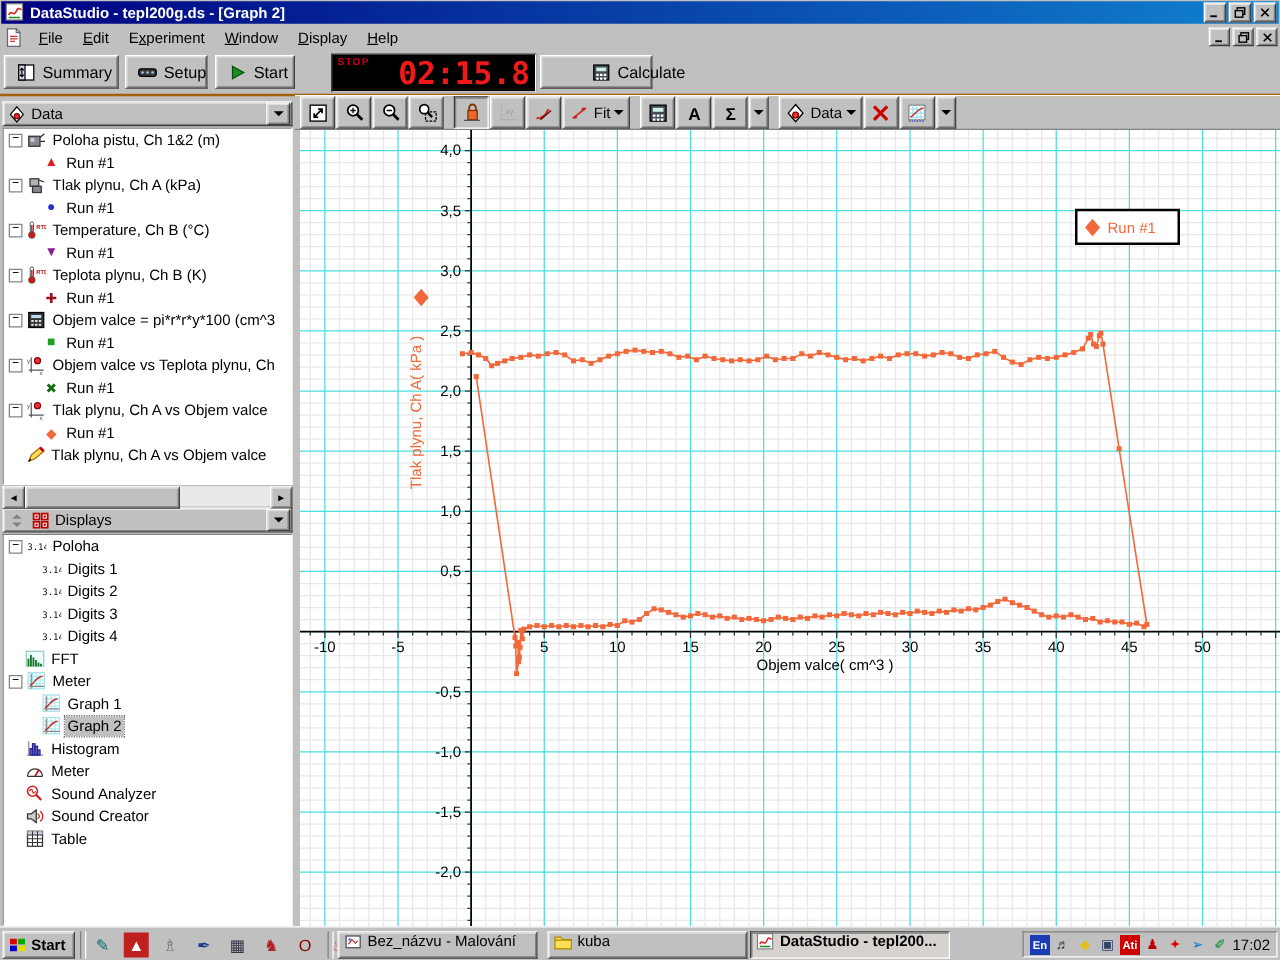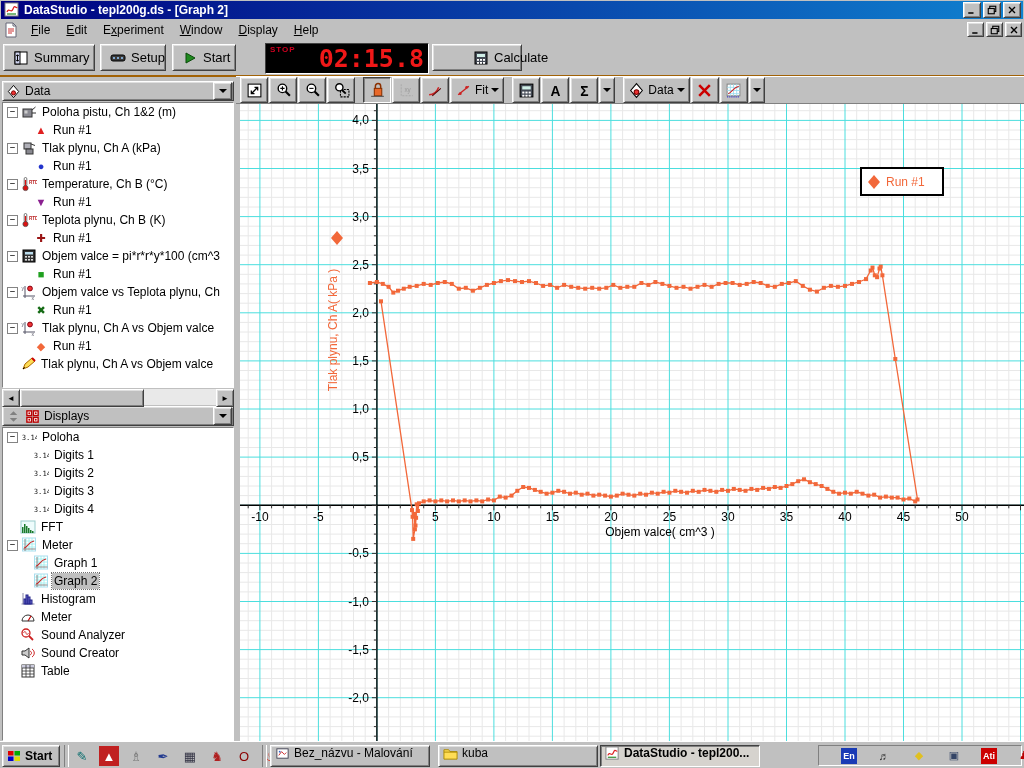--- a/index.html
+++ b/index.html
@@ -79,21 +79,21 @@
   .startbtn .ic, .startbtn .ic svg{width:16px;height:16px;}
   .tbdiv{position:absolute;top:3px;width:3px;height:22px;border-left:1px solid #808080;border-right:1px solid #fff;}
   .ql{position:absolute;left:72px;top:4px;display:flex;gap:7px;}
   .qlicon{width:20px;height:20px;display:flex;align-items:center;justify-content:center;font-size:13px;}
   .taskbtn{position:absolute;top:3px;height:22px;width:160px;display:flex;gap:4px;
            font-size:12px;padding:0 4px;box-sizing:border-box;overflow:hidden;white-space:nowrap;}
   .taskbtn .ic, .taskbtn .ic svg{width:15px;height:15px;flex:none;}
   .taskbtn.active{font-weight:bold;background:#d6d3ce;}
   .tray{position:absolute;left:818px;top:3px;width:204px;height:21px;display:flex;align-items:center;
         gap:2px;padding:0 5px;box-sizing:border-box;font-size:11px;}
-  .trayic{width:16px;height:16px;display:flex;align-items:center;justify-content:center;font-size:11px;flex:none;overflow:hidden;margin-left:17px;}
+  .trayic{width:16px;height:16px;display:flex;align-items:center;justify-content:center;font-size:11px;flex:none;overflow:hidden;}
   .clock{margin-left:auto;font-size:12px;}
 </style>
 </head>
 <body>
 
 <div class="screen">
 
   <div class="titlebar">
     <span class="hic" style="width:16px;height:16px;"><svg viewBox="0 0 16 16">
           <rect x="1" y="1" width="13" height="13" fill="#fff" stroke="#808080"></rect>

